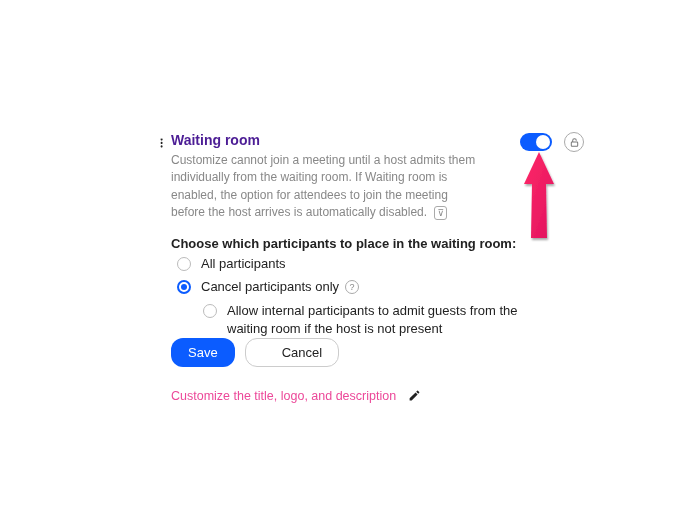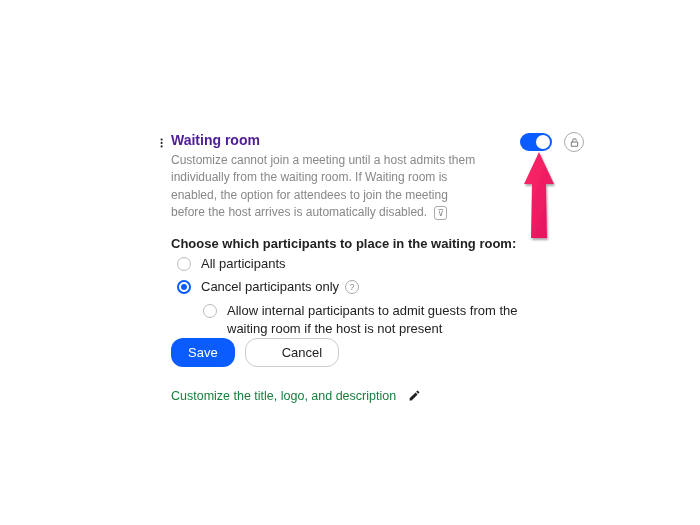--- a/index.html
+++ b/index.html
@@ -119,21 +119,21 @@
     color: #fff;
   }
   .btn.secondary {
     background: #fff;
     border: 1px solid #ccc;
     color: #222;
     padding-left: 36px;
   }
   .customize {
     font-size: 12.5px;
-    color: #15803d;
+    color: #ec4899;
     display: flex;
     align-items: center;
   }
   .pencil {
     margin-left: 12px;
     display: inline-flex;
     cursor: pointer;
   }
   .toggle-area {
     position: absolute;

